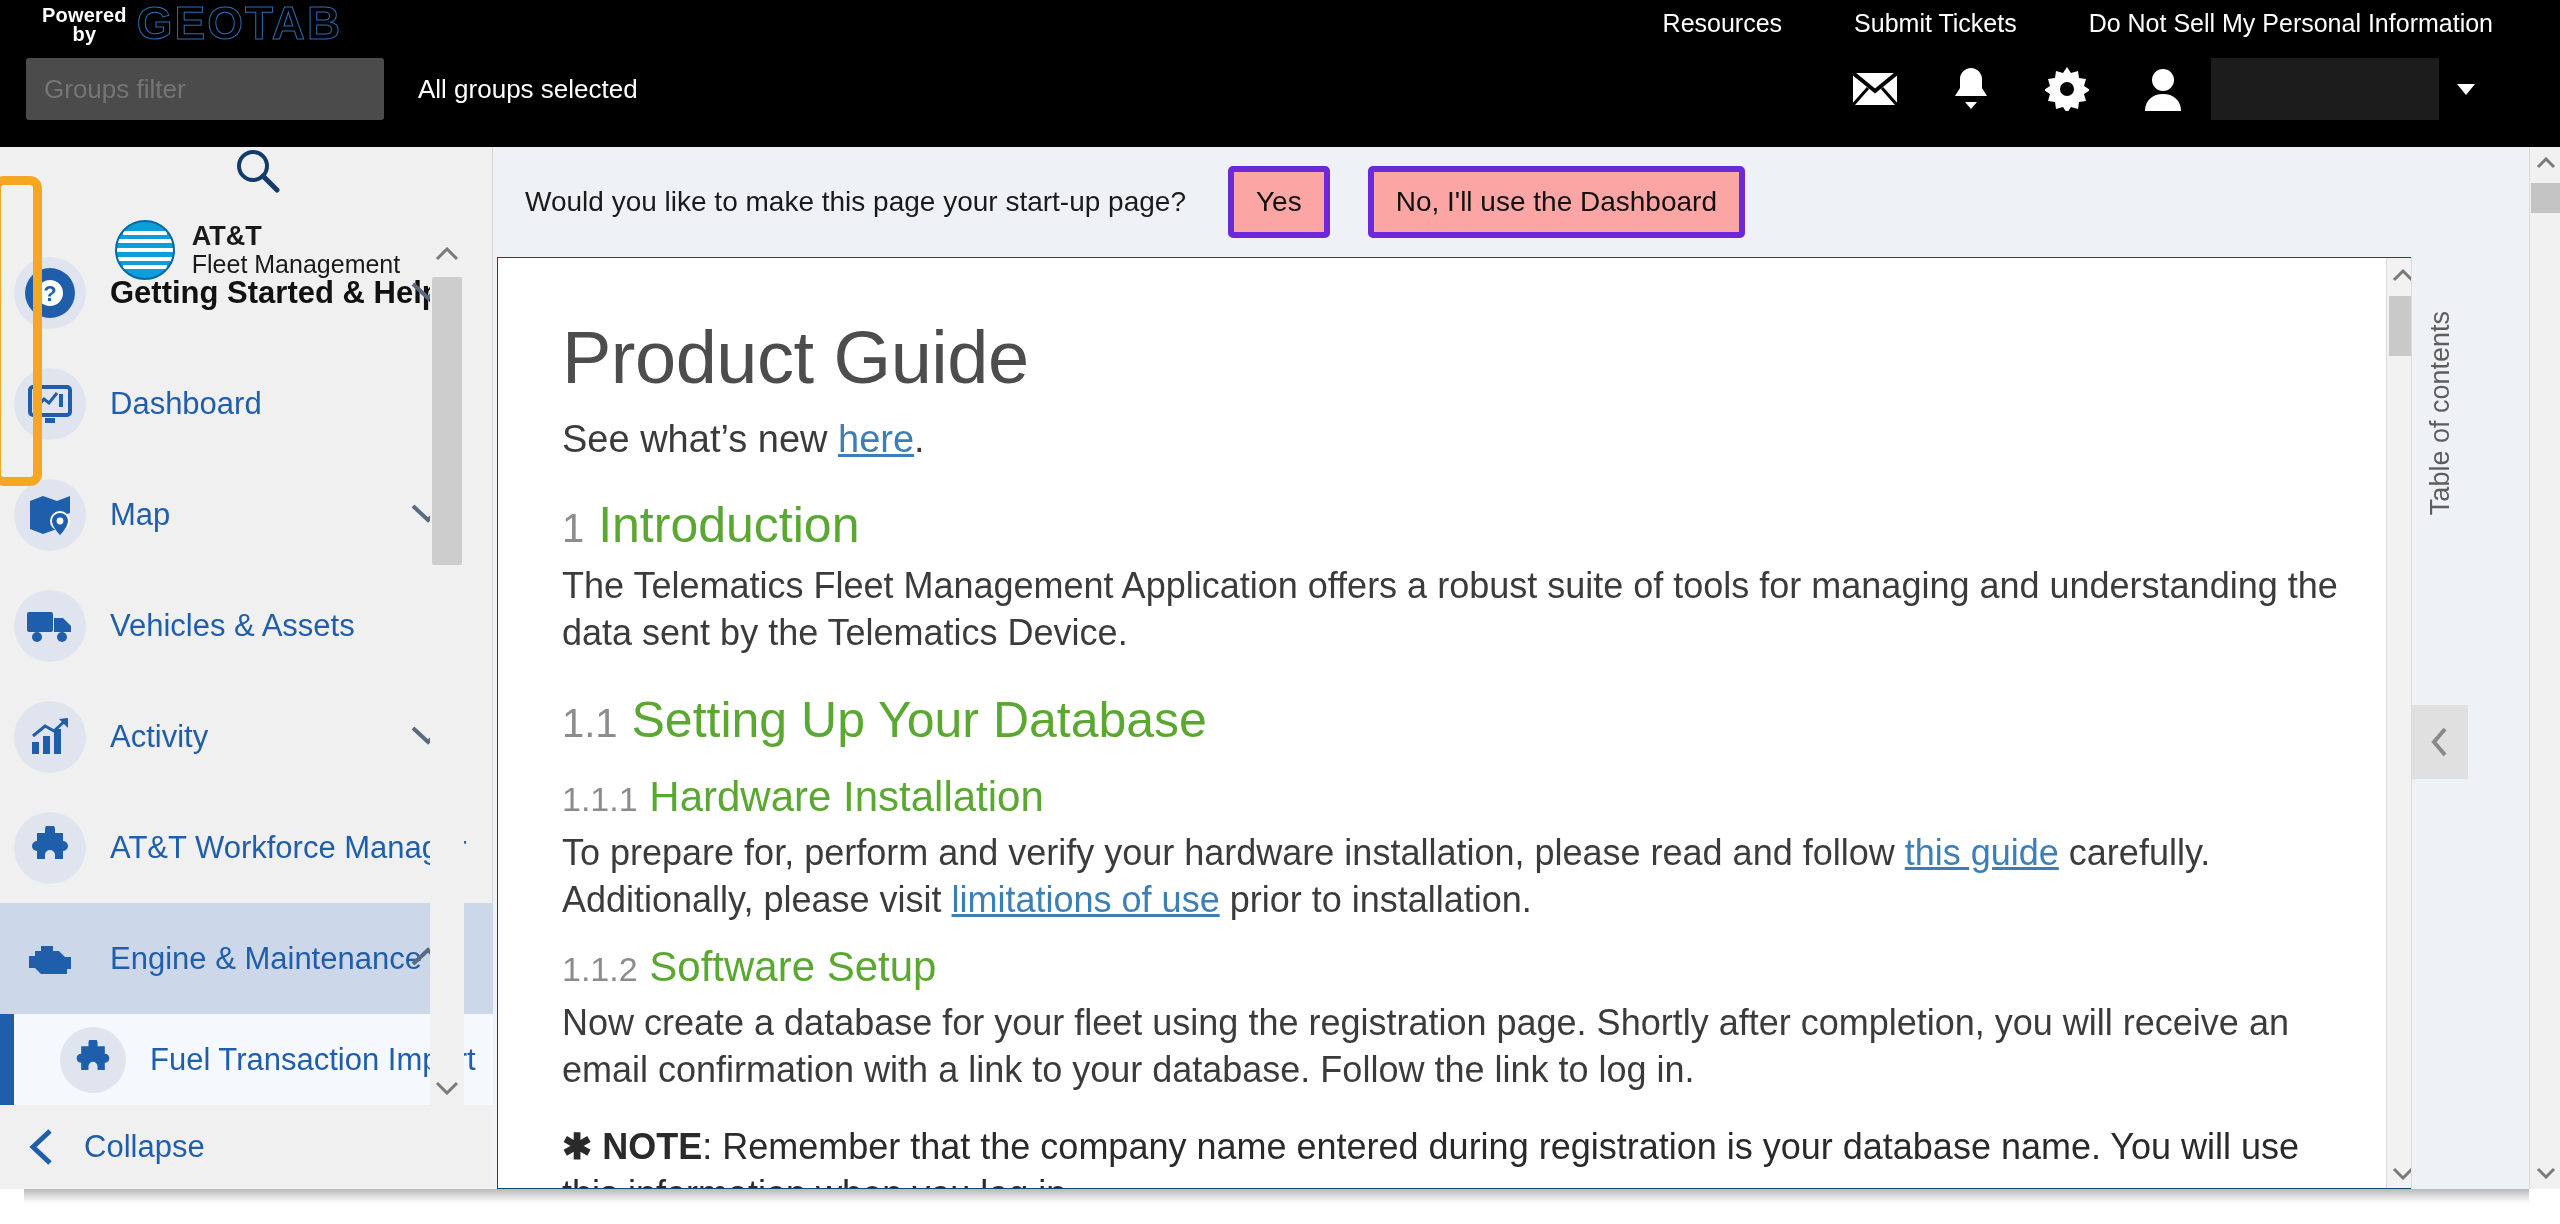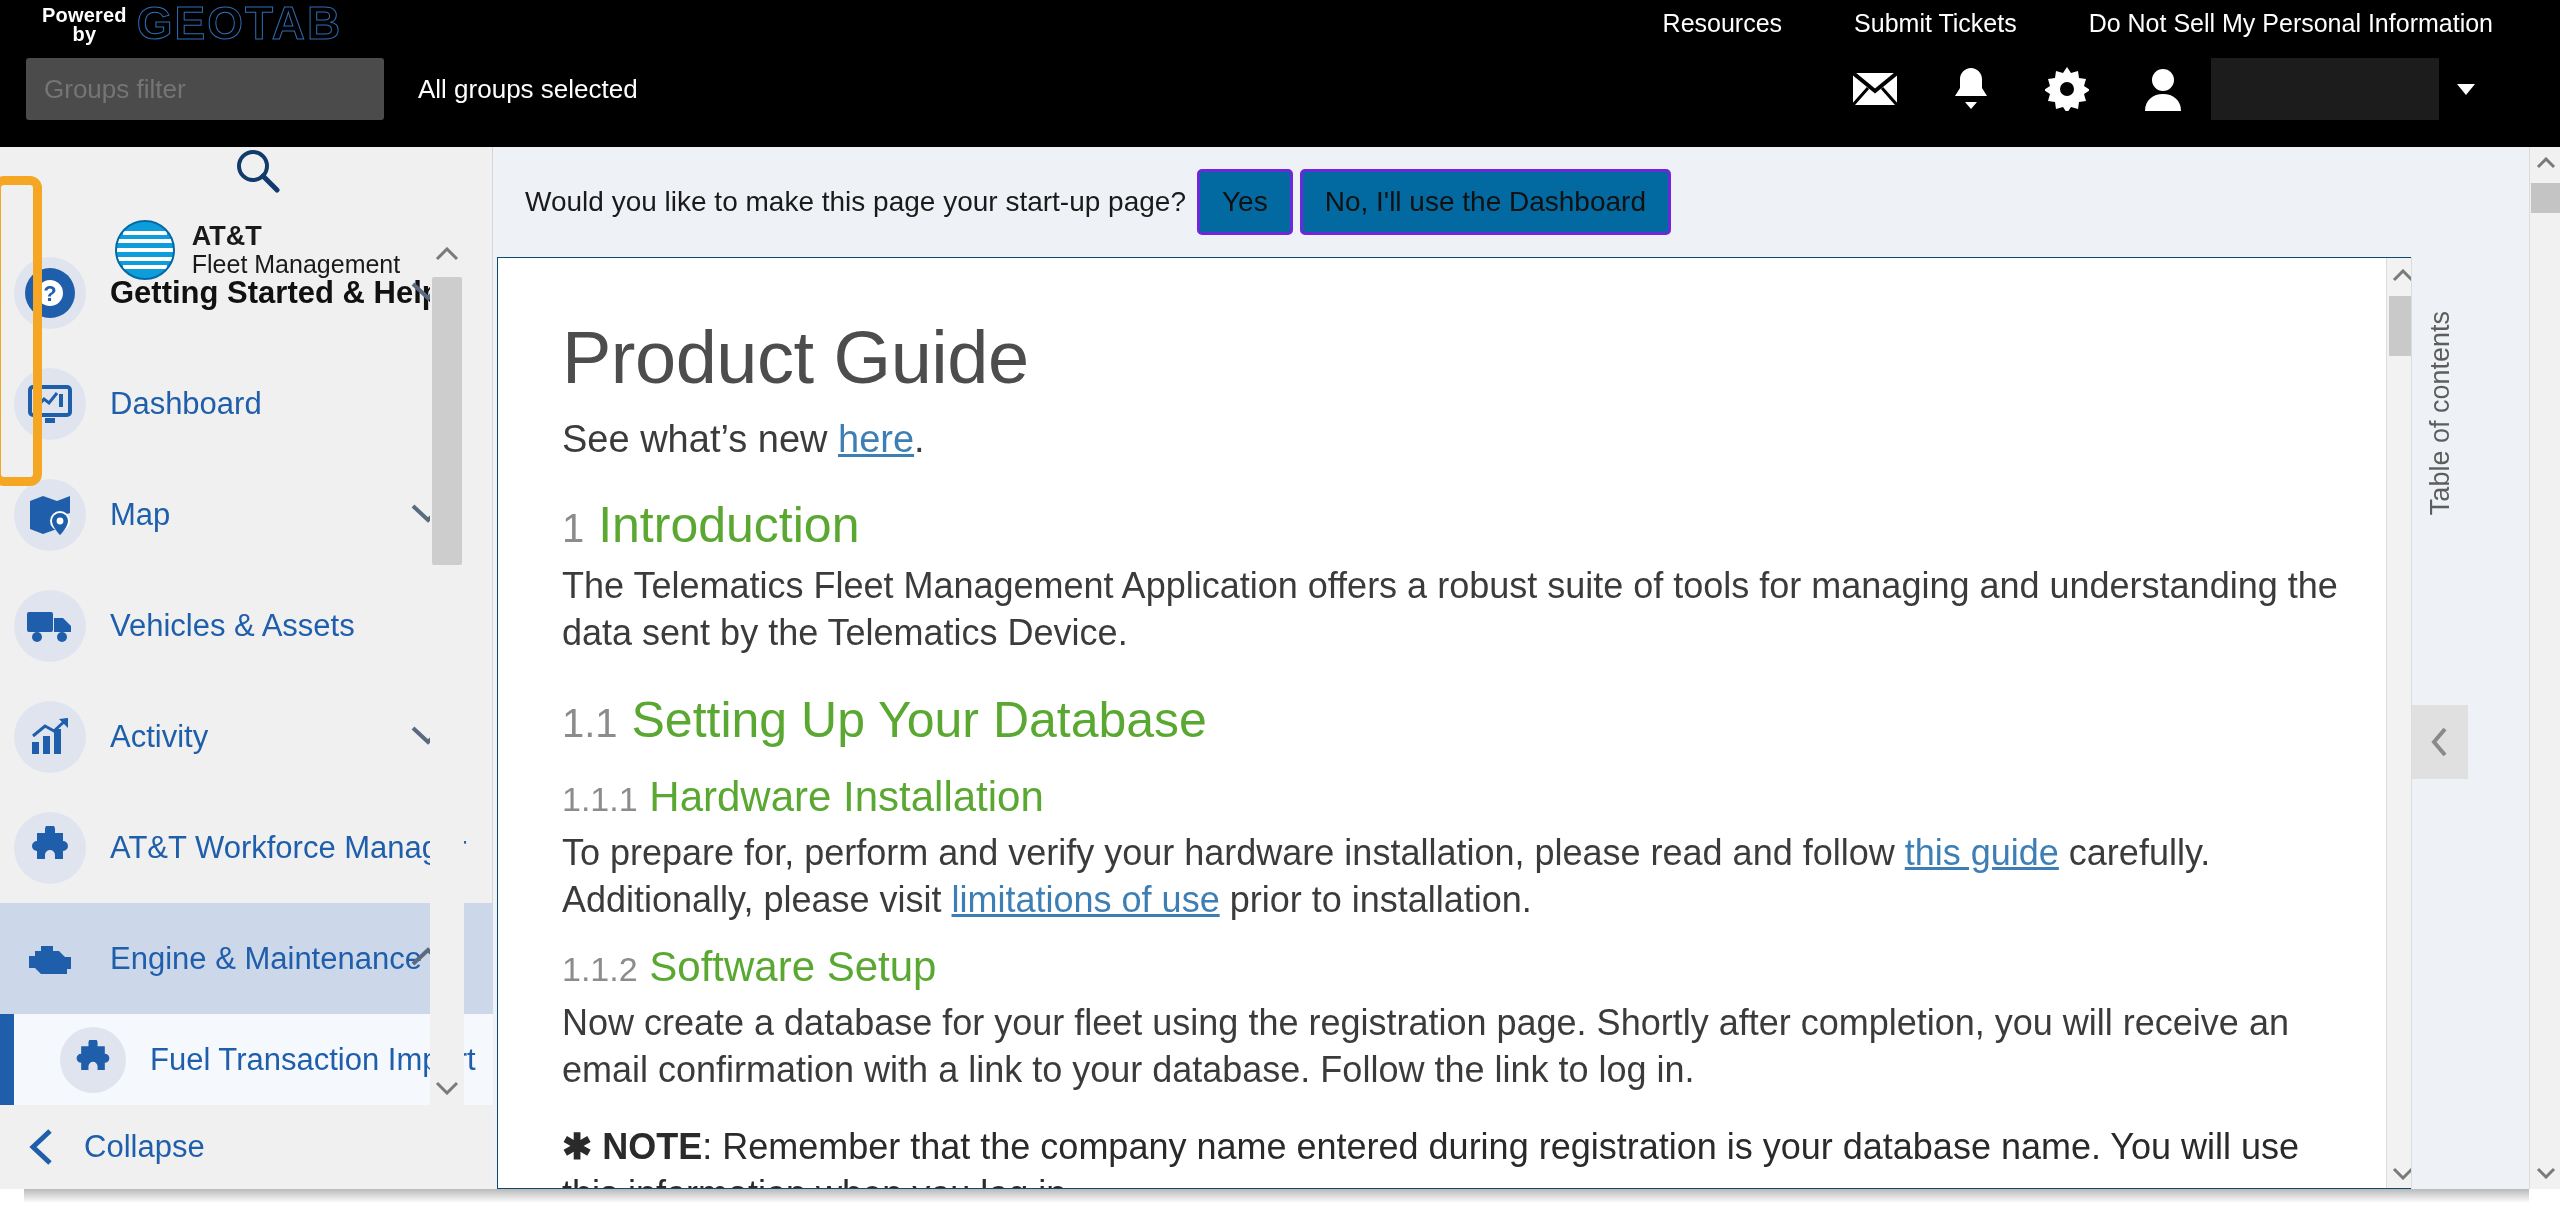--- a/index.html
+++ b/index.html
@@ -69,23 +69,23 @@
   .sb-thumb{ position:absolute; left:2px; top:40px; width:30px; height:288px; background:#cdcdcd; border-radius:2px;}
   .sb-highlight{ position:absolute; left:-8px; top:29px; width:50px; height:310px;
                  border:9px solid #f5a623; border-radius:12px; pointer-events:none;}
 
   .sb-collapse{ position:absolute; left:0; bottom:0; width:493px; height:84px;
                 display:flex; align-items:center; padding-left:28px; gap:28px; background:#f0f0f0; cursor:pointer;}
   .sb-collapse .lbl{ font-size:31px; color:#1f5eab;}
 
   
   #content{ position:absolute; left:493px; top:0; width:2036px; height:1042px; background:#eef1f5;}
-  .startup{ height:110px; display:flex; align-items:center; padding-left:32px; gap:7px;}
+  .startup{ height:110px; display:flex; align-items:center; padding-left:32px; gap:38px;}
   .startup .q{ font-size:28px; color:#1a1a1a; margin-right:4px;}
-  .startup button{ font-family:inherit; font-size:28px; background:#0369a1; border:3px solid #6d28d9;
+  .startup button{ font-family:inherit; font-size:28px; background:#fca5a5; border:6px solid #6d28d9;
                    border-radius:5px; padding:14px 22px; cursor:pointer; color:#111;}
 
   .docwrap{ position:absolute; left:4px; top:110px; right:0; bottom:0; background:#eef1f5;}
   .docpanel{ position:absolute; left:0; top:0; width:1928px; height:932px; background:#fff;
              border:1px solid #0c4a6e; overflow:hidden;}
   .docinner{ padding:58px 64px 0 64px; }
 
   h1.doc-title{ font-size:74px; font-weight:400; color:#4d4d4d; letter-spacing:-.5px; line-height:84px;}
   p.seewhat{ font-size:38px; color:#3b3b3b; margin-top:18px;}
   p.seewhat a{ color:#3d7fb5; }

